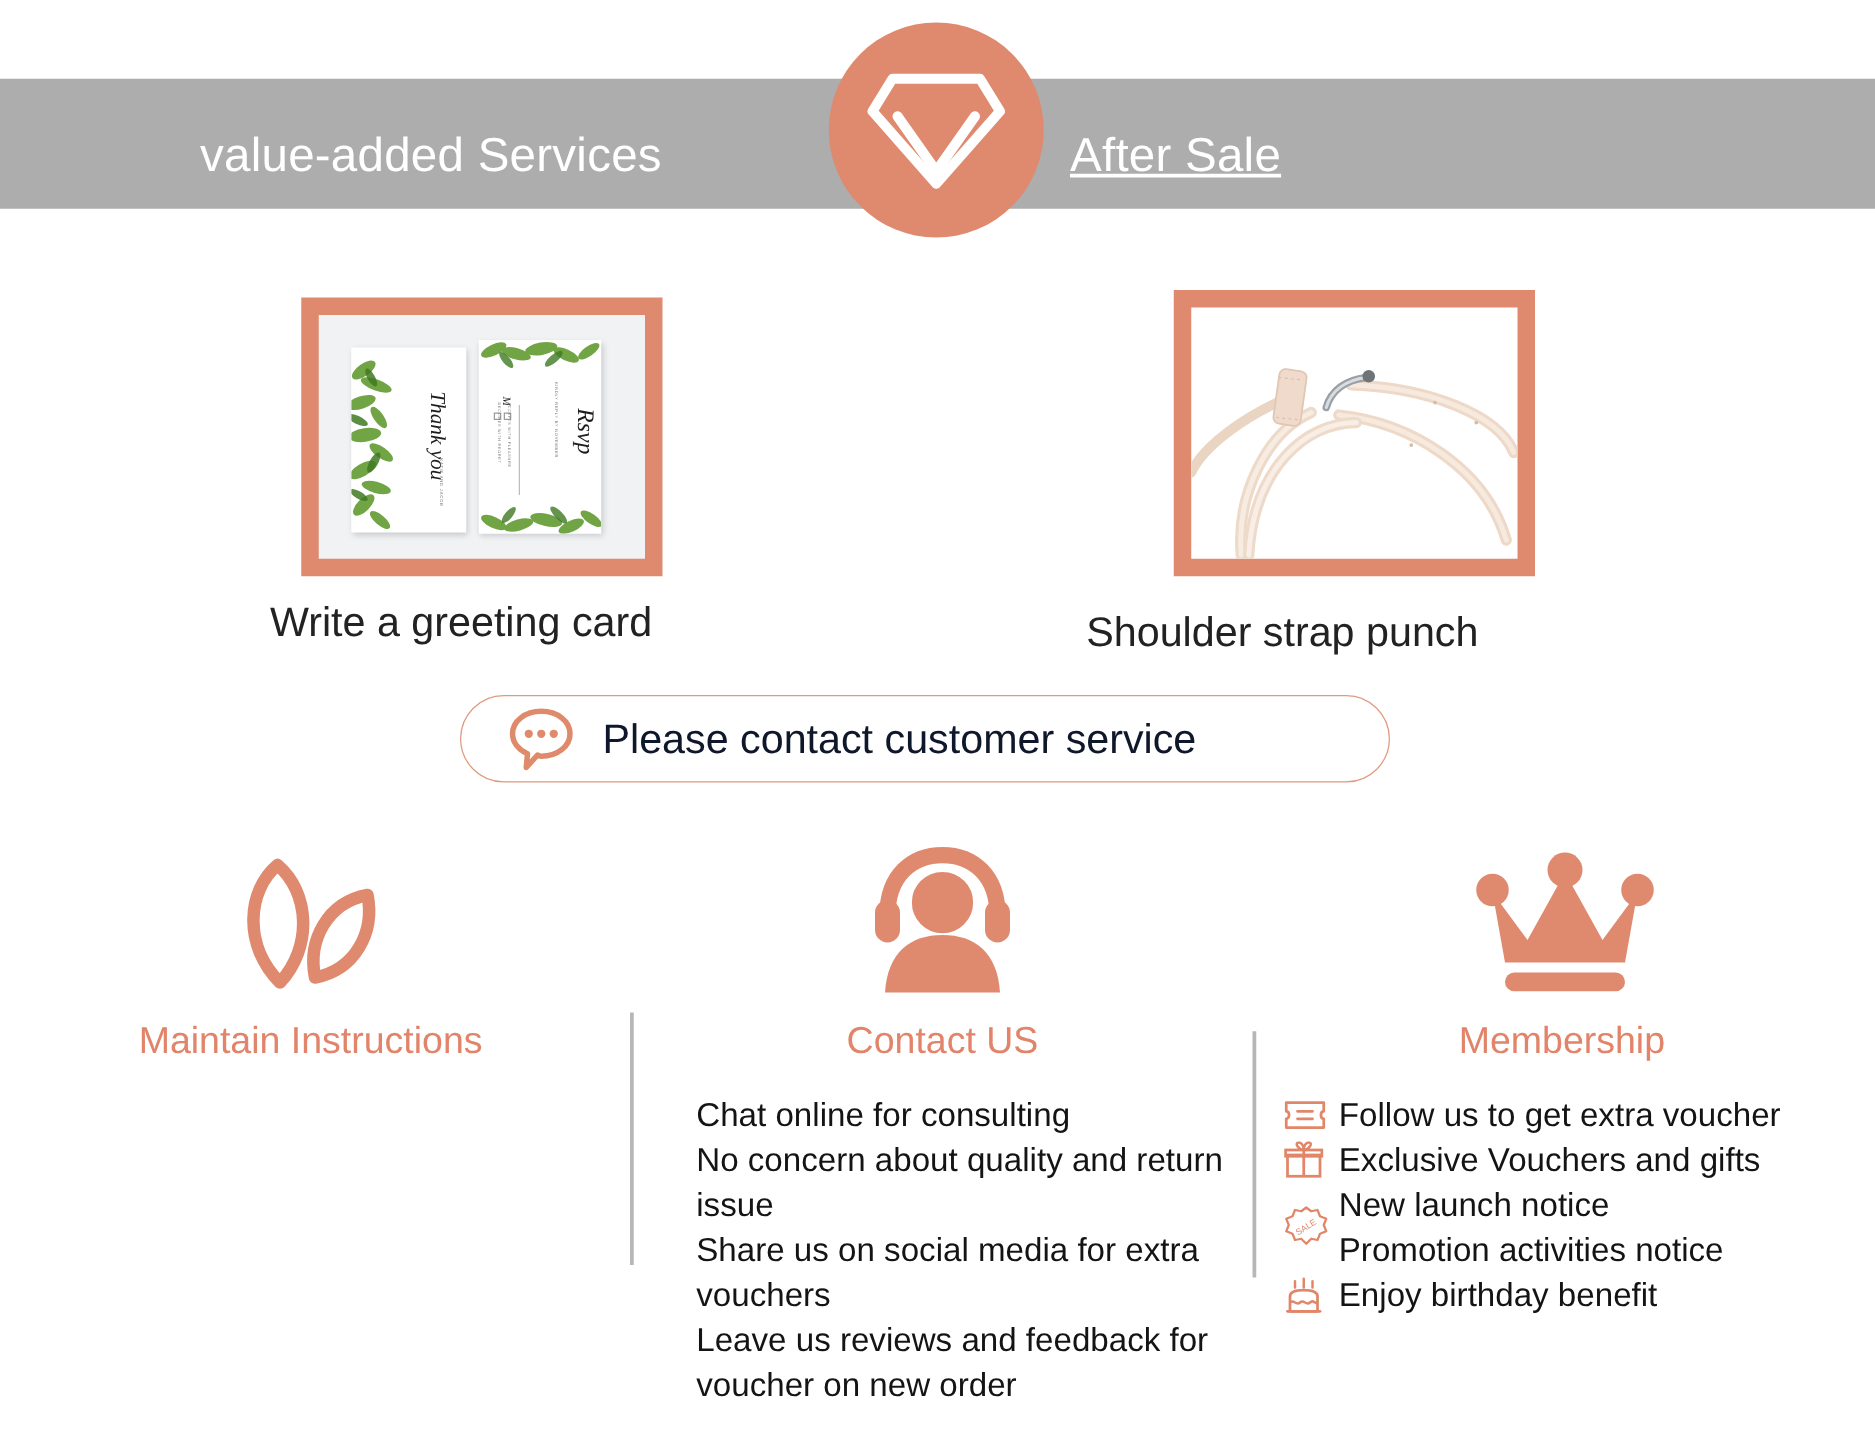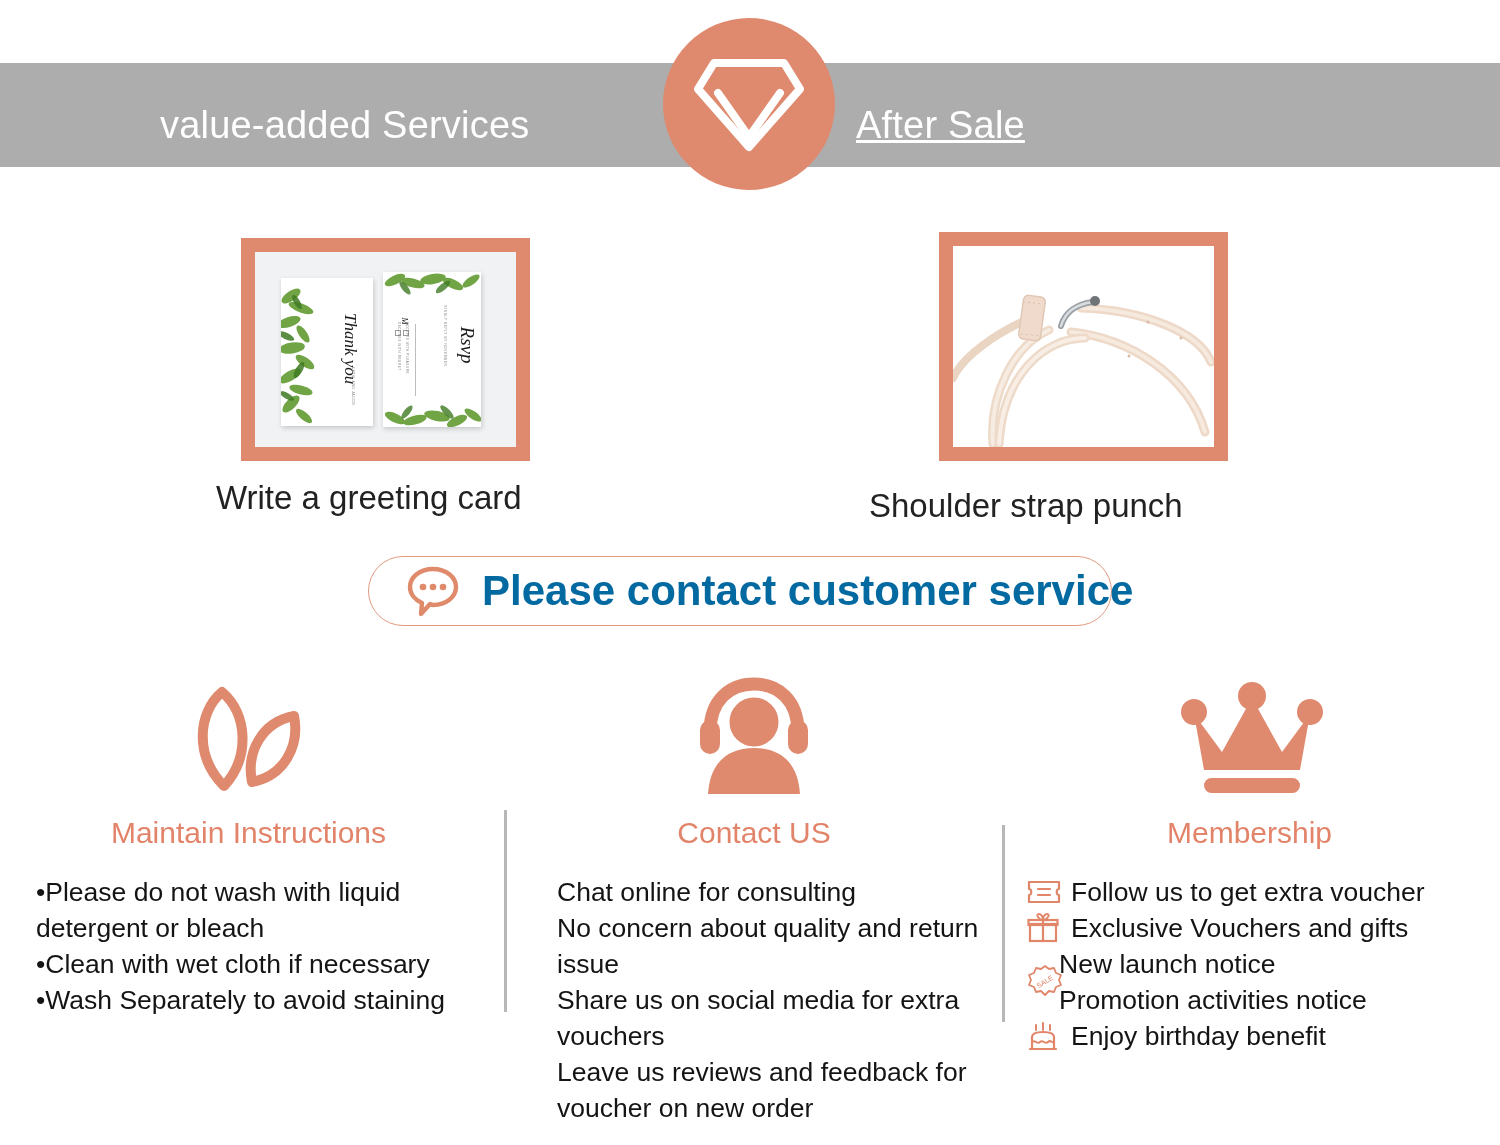--- a/index.html
+++ b/index.html
@@ -86,21 +86,21 @@
   
   .contact-pill{
     position:absolute;left:368px;top:556px;width:744px;height:70px;
     border:1.6px solid #e09a80;border-radius:36px;
     background:#ffffff;
     display:flex;align-items:center;
     box-sizing:border-box;
   }
   .contact-pill .bubble{margin-left:37px;display:flex;align-items:center;}
   .contact-pill .pill-label{
-    margin-left:22px;font-size:42px;color:#0369a1;white-space:nowrap;font-weight:bold;
+    margin-left:22px;font-size:33px;color:#0f172a;white-space:nowrap;
   }
 
   
   .col{position:absolute;top:666px;}
   #col-maintain{left:0px;width:505px;}
   #col-contact{left:505px;width:498px;}
   #col-member{left:1003px;width:497px;}
 
   .col-icon{
     height:130px;display:flex;align-items:flex-end;justify-content:center;
@@ -133,21 +133,21 @@
     display:flex;align-items:center;height:36px;
   }
   .member-ico{
     width:44px;min-width:44px;display:flex;align-items:center;justify-content:flex-start;
   }
   .member-text{white-space:nowrap;}
   .sale-wrap{position:relative;height:72px;}
   .sale-wrap .sale-icon{
     position:absolute;left:0px;top:18px;
   }
-  .sale-wrap .sale-lines{margin-left:32px;}
+  .sale-wrap .sale-lines{margin-left:44px;}
   .sale-wrap .sale-lines div{height:36px;white-space:nowrap;}
 </style>
 </head>
 <body>
 
 <div class="header">
   <div class="header-bar"></div>
 
   <div class="header-title left">value-added Services</div>
 
@@ -278,25 +278,20 @@
 <div class="divider" id="divider-right"></div>
 
 <div class="col" id="col-maintain">
   <div class="col-icon">
     <svg width="150" height="118" viewBox="0 0 150 118">
       <path d="M44 14 C 20 34 16 78 46 108 C 72 80 70 36 44 14 Z" fill="none" stroke="#df8a6e" stroke-width="10" stroke-linejoin="round"></path>
       <path d="M116 38 C 84 44 68 74 74 104 C 106 98 122 68 116 38 Z" fill="none" stroke="#df8a6e" stroke-width="10" stroke-linejoin="round"></path>
     </svg>
   </div>
   <div class="col-title">Maintain Instructions</div>
-  <div class="col-body">
-    <div class="bullet-line">•Please do not wash with liquid detergent or bleach</div>
-    <div class="bullet-line">•Clean with wet cloth if necessary</div>
-    <div class="bullet-line">•Wash Separately to avoid staining</div>
-  </div>
 </div>
 
 <div class="col" id="col-contact">
   <div class="col-icon">
     <svg width="120" height="122" viewBox="0 0 120 122">
       <path d="M16 58 C 16 26 36 10 60 10 C 84 10 104 26 104 58" fill="none" stroke="#df8a6e" stroke-width="13" stroke-linecap="round"></path>
       <rect x="6" y="46" width="20" height="34" rx="10" fill="#df8a6e"></rect>
       <rect x="94" y="46" width="20" height="34" rx="10" fill="#df8a6e"></rect>
       <circle cx="60" cy="48" r="27" fill="#df8a6e" stroke="#ffffff" stroke-width="5"></circle>
       <path d="M14 120 C 16 88 34 74 60 74 C 86 74 104 88 106 120 Z" fill="#df8a6e"></path>

